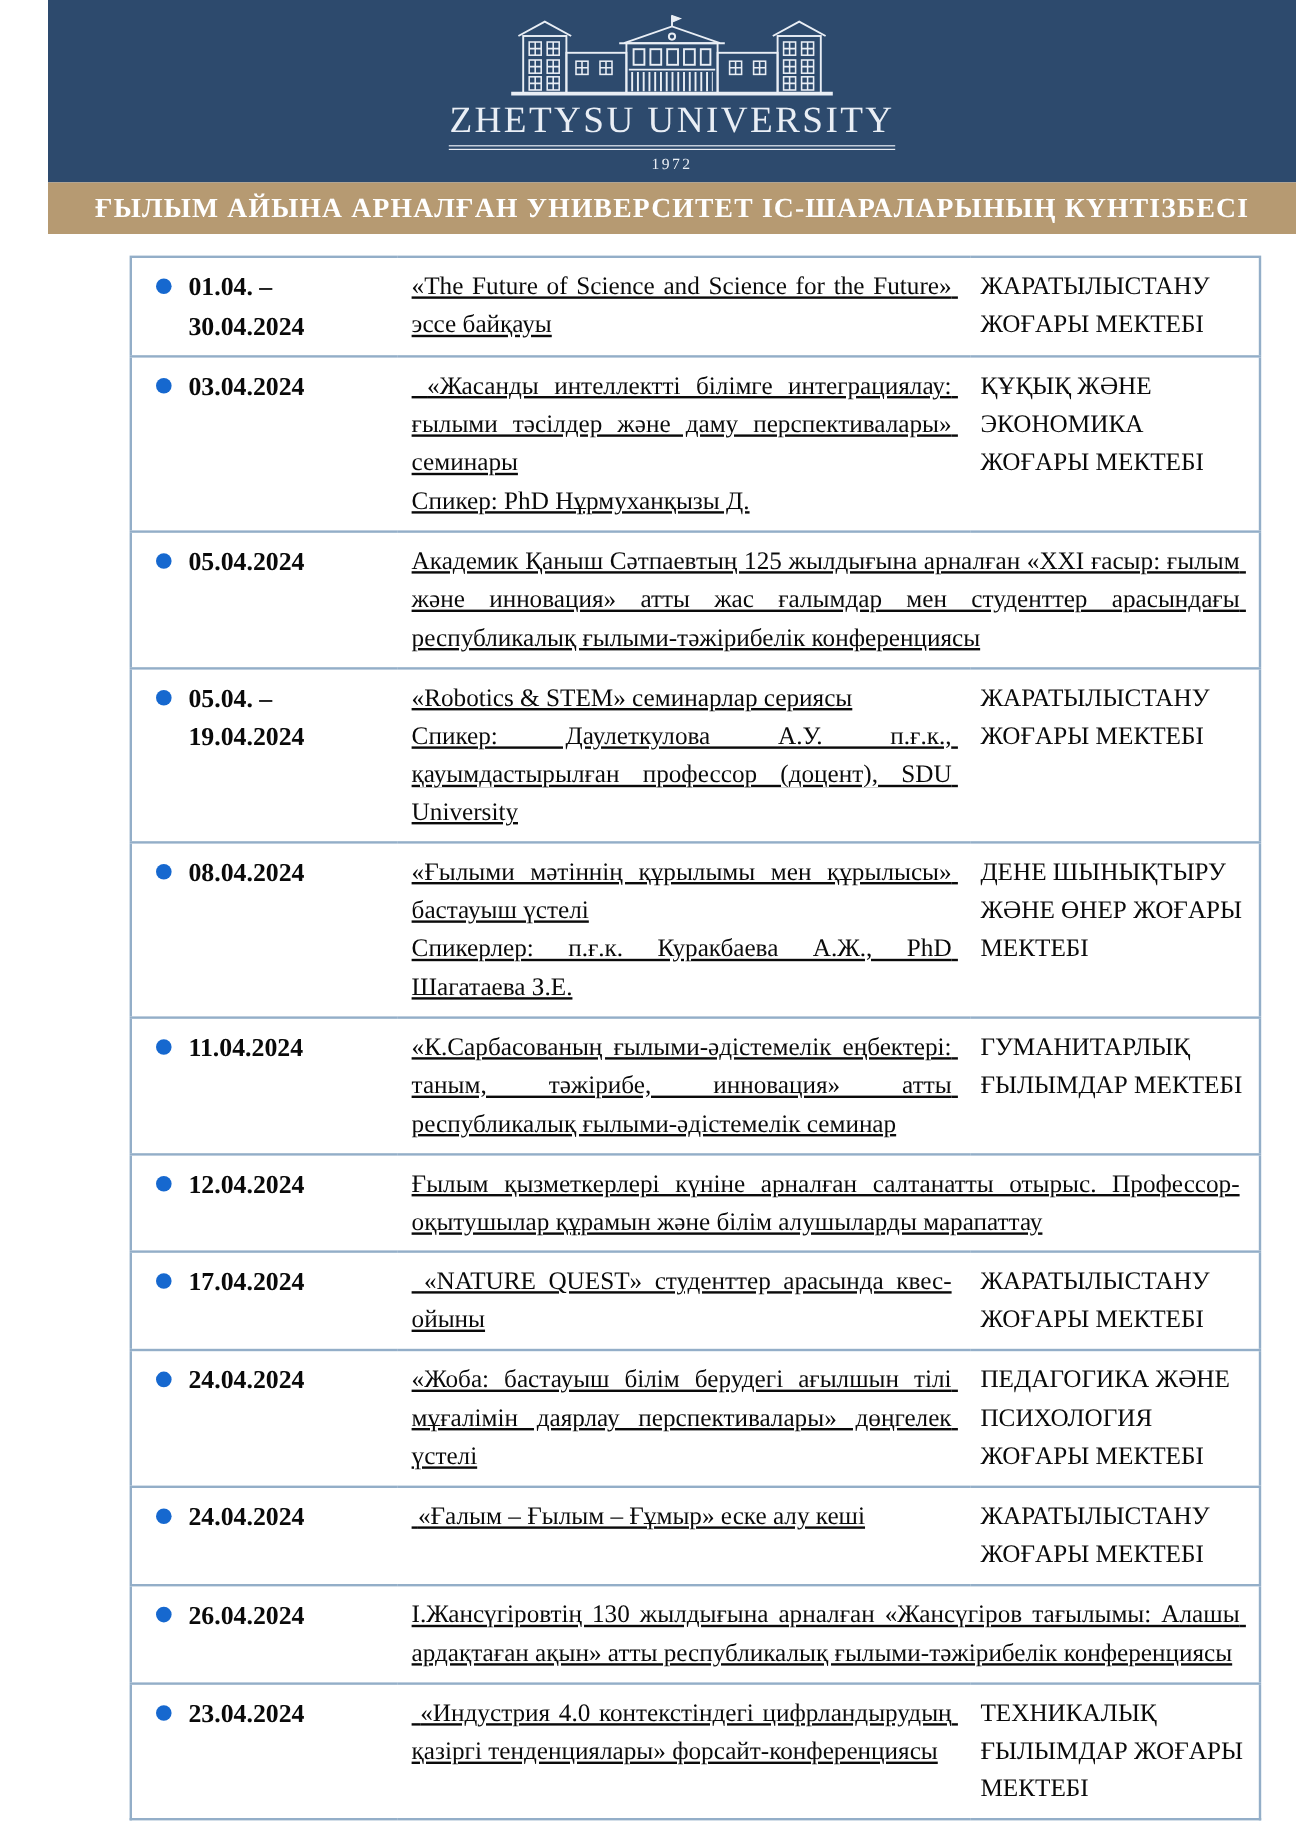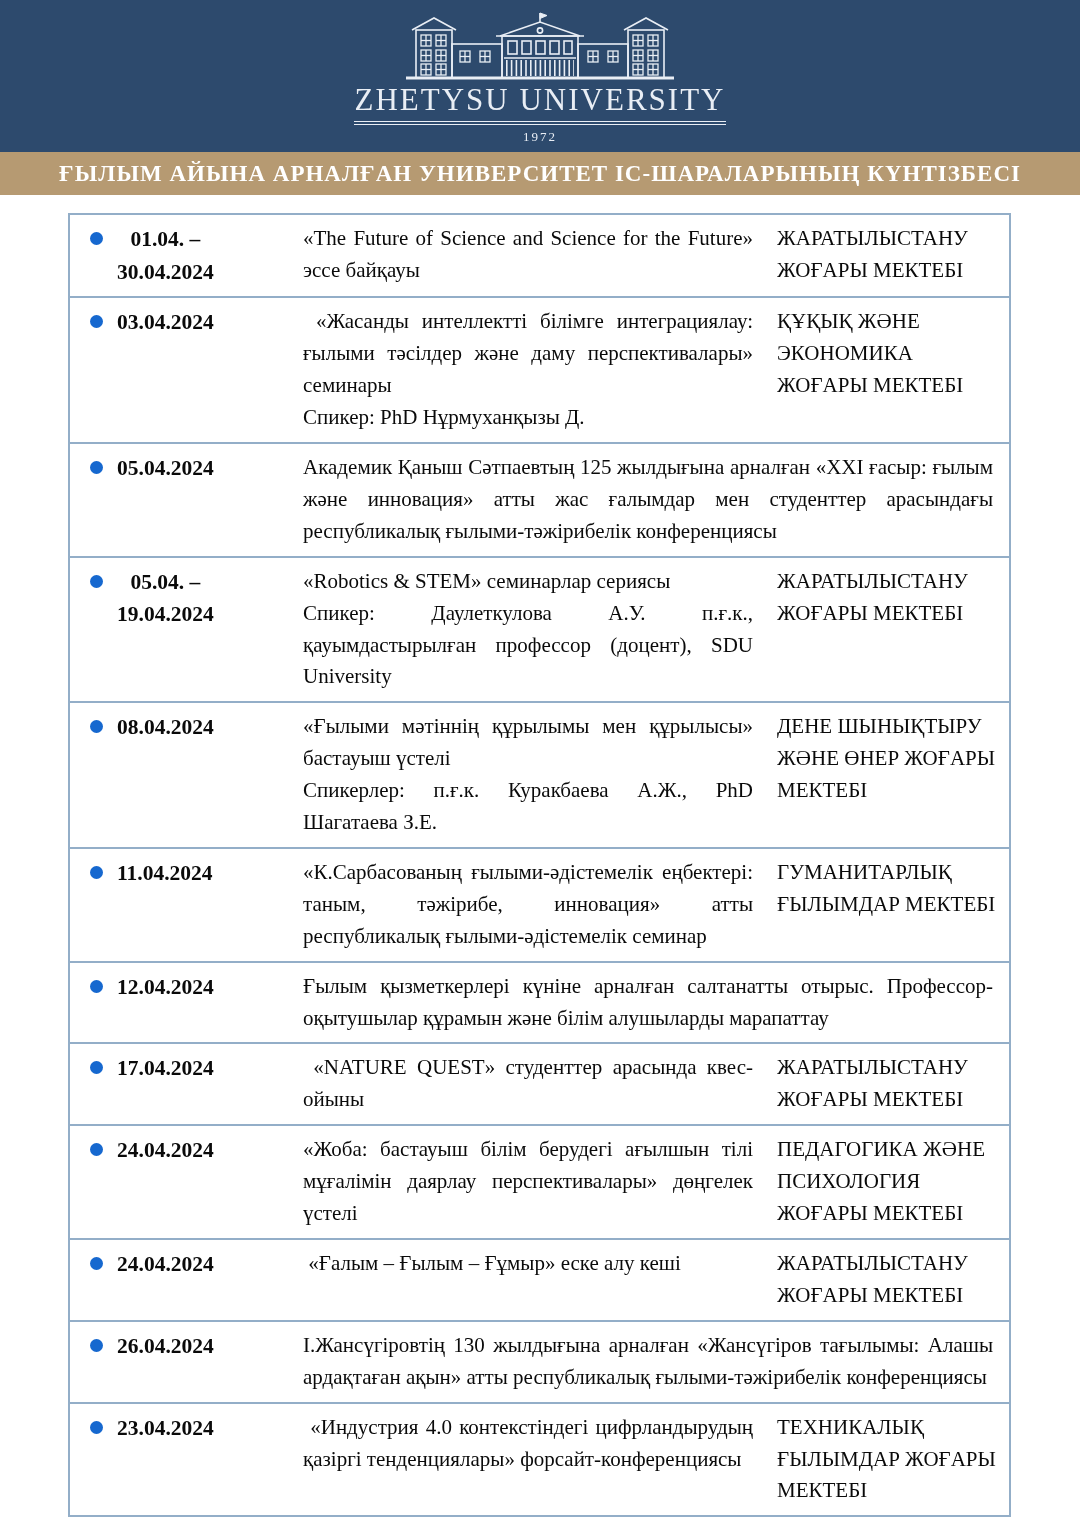--- a/index.html
+++ b/index.html
@@ -8,21 +8,21 @@
     --bullet_blue:#1668cf;
     --table_border:#93aec8;
     --logo_white:#e9eef5;
   }
   *{box-sizing:border-box;margin:0;padding:0;}
   html,body{background:#ffffff;}
   body{font-family:"Liberation Serif","DejaVu Serif",serif;}
   .page{
     width:1080px;height:1527px;
     display:flex;flex-direction:column;
-    background:#ffffff;overflow:hidden;
+    background:#ffffff;overflow:hidden;padding-left:40px;
   }
   
   .header{
     background:var(--navy);
     height:152px;flex:0 0 auto;
     display:flex;flex-direction:column;align-items:center;justify-content:center;
     padding-top:4px;
   }
   .logo{display:flex;flex-direction:column;align-items:center;}
   .logo svg{display:block;}
@@ -59,23 +59,23 @@
     border-top:2px solid var(--table_border);
     vertical-align:top;
     font-size:21px;line-height:1.52;color:#0a0a0a;
   }
   td.date-cell{width:222px;padding:8px 6px 8px 20px;}
   .date-wrap{display:flex;align-items:flex-start;}
   .bullet{
     flex:0 0 auto;width:13px;height:13px;border-radius:50%;
     background:var(--bullet_blue);margin-top:9px;
   }
-  .date-text{margin-left:14px;font-weight:bold;font-size:21.5px;text-align:center;}
+  .date-text{margin-left:14px;font-weight:bold;font-size:21.5px;}
   td.event-cell{padding:8px 16px 8px 12px;text-align:justify;}
-  td.event-cell div{white-space:pre-wrap;}
+  td.event-cell div{white-space:pre-wrap;text-decoration:underline;}
   td.school-cell{width:241px;padding:8px 8px;text-align:left;}
 </style>
 </head>
 <body>
 
 <div class="page">
 
   <header class="header">
     <div class="logo">
       <svg width="300" height="72" viewBox="0 0 300 72">

